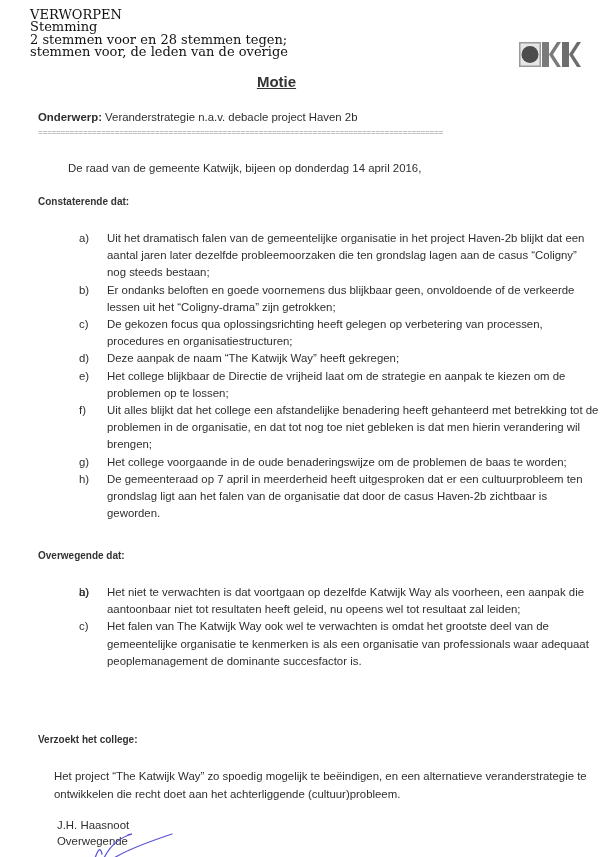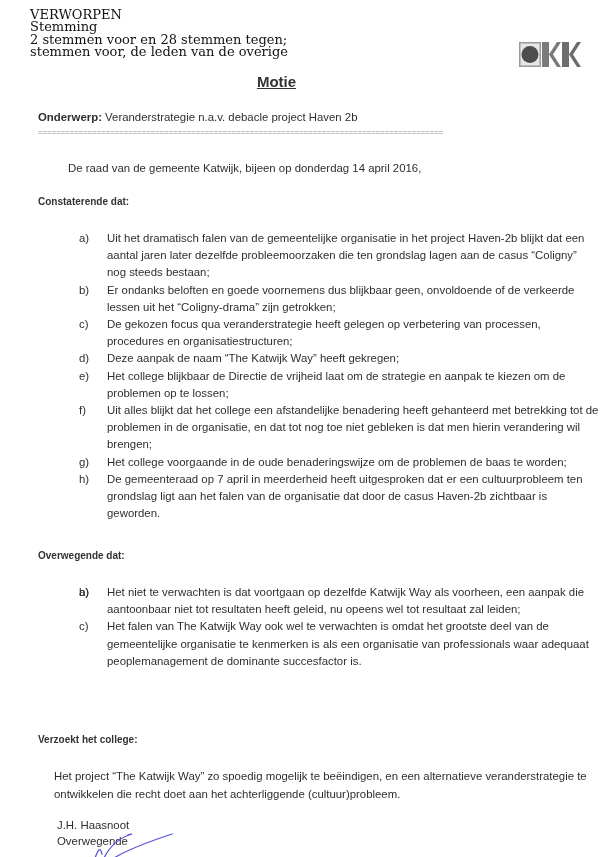--- a/index.html
+++ b/index.html
@@ -58,21 +58,21 @@
     <b>Onderwerp:</b><span> Veranderstrategie n.a.v. debacle project Haven 2b</span>
   </div>
   <div class="rule">==========================================================================================</div>
 
   <div class="intro">De raad van de gemeente Katwijk, bijeen op donderdag 14 april  2016,</div>
 
   <div class="heading" style="top:196px;">Constaterende dat:</div>
   <ol class="list" style="left:79px; top:230px; width:520px;">
     <li><span class="lbl">a)</span><span>Uit het dramatisch falen van de gemeentelijke organisatie in het project Haven-2b blijkt dat een aantal jaren later dezelfde probleemoorzaken die ten grondslag lagen aan de casus “Coligny” nog steeds bestaan;</span></li>
     <li><span class="lbl">b)</span><span>Er ondanks beloften en goede voornemens dus blijkbaar geen, onvoldoende of de verkeerde lessen uit het “Coligny-drama” zijn getrokken;</span></li>
-    <li><span class="lbl">c)</span><span>De gekozen focus qua veranderstrategie heeft gelegen op verbetering van processen, procedures en organisatiestructuren;</span></li>
+    <li><span class="lbl">c)</span><span>De gekozen focus qua oplossingsrichting heeft gelegen op verbetering van processen, procedures en organisatiestructuren;</span></li>
     <li><span class="lbl">d)</span><span>Deze aanpak de naam “The Katwijk Way” heeft gekregen;</span></li>
     <li><span class="lbl">e)</span><span>Het college blijkbaar de Directie de vrijheid laat om de strategie en aanpak te kiezen om de problemen op te lossen;</span></li>
     <li><span class="lbl">f)</span><span>Uit alles blijkt dat het college een afstandelijke benadering heeft gehanteerd met betrekking tot de problemen in de organisatie, en dat tot nog toe niet gebleken is dat men hierin verandering wil brengen;</span></li>
     <li><span class="lbl">g)</span><span>Het college voorgaande in de oude benaderingswijze om de problemen de baas te worden;</span></li>
     <li><span class="lbl">h)</span><span>De gemeenteraad op 7 april in meerderheid heeft uitgesproken dat er een cultuurprobleem ten grondslag ligt aan het falen van de organisatie dat door de casus Haven-2b zichtbaar is geworden.</span></li>
   </ol>
 
   <div class="heading" style="top:550px;">Overwegende dat:</div>
   <ol class="list" style="left:79px; top:584px; width:520px;">
     <li><span class="lbl">a)</span></li>

